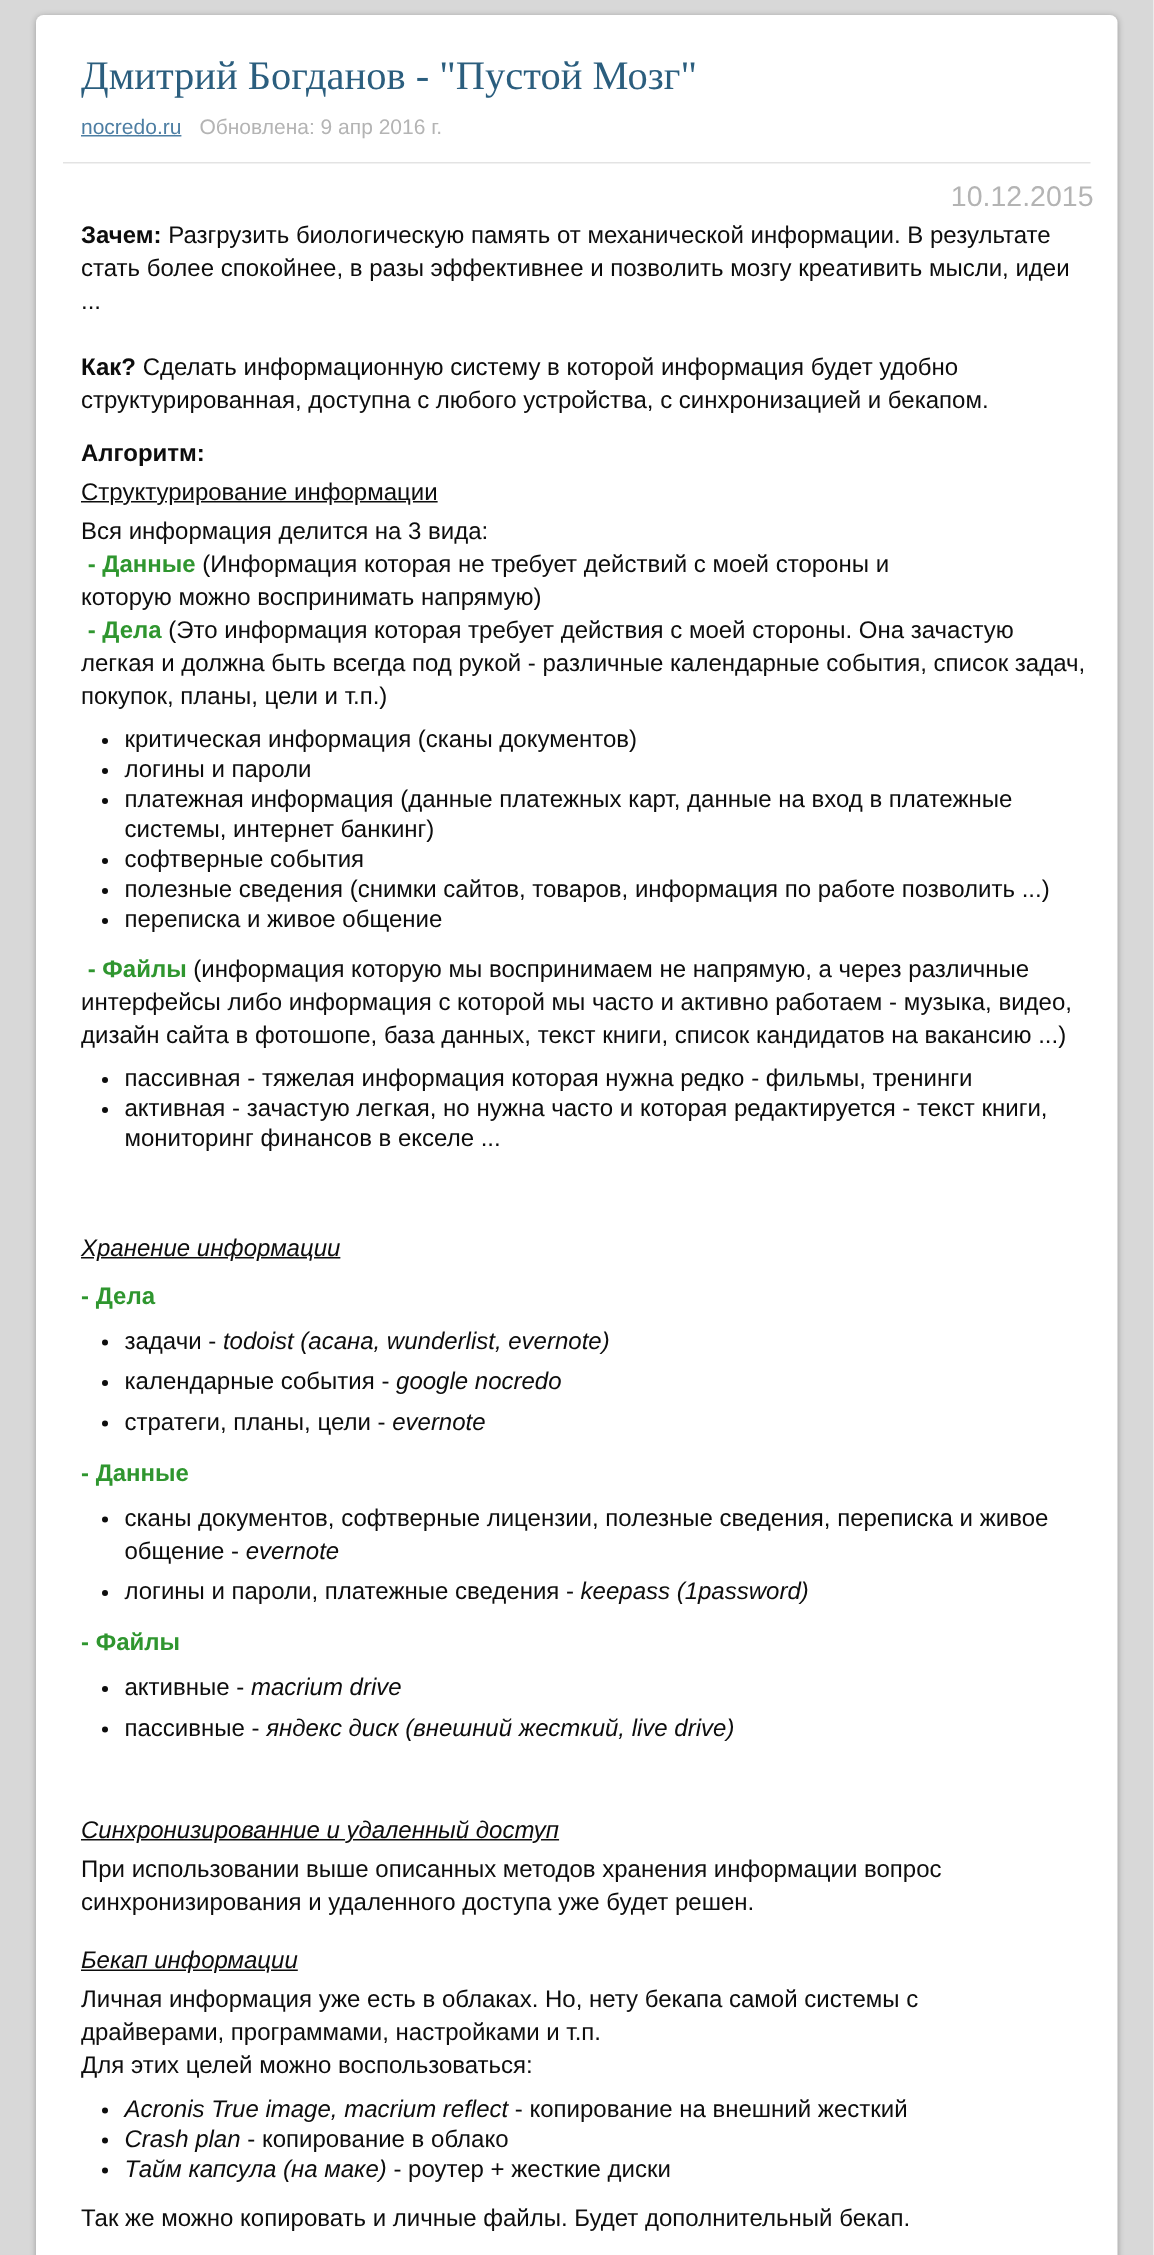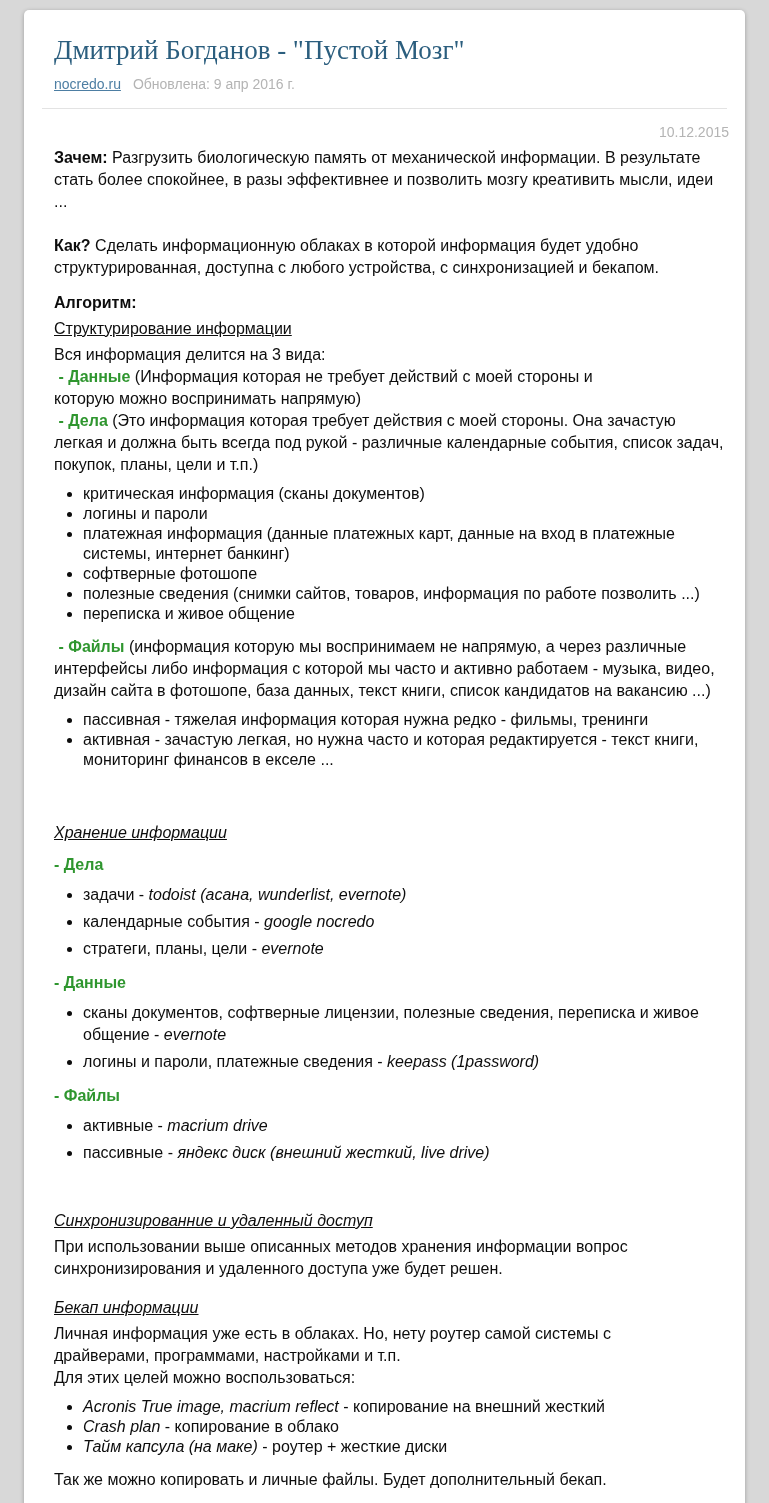--- a/index.html
+++ b/index.html
@@ -37,21 +37,21 @@
   .meta { color:#b4b4b4; }
   .divider { height:1px; background:#e3e3e3; margin:0 18px; }
   .content {
     padding:14px 16px 64px 30px;
     font-size:16px;
     line-height:22px;
     color:#0d0d0d;
   }
   .date {
     text-align:right;
-    font-size:14px;
+    font-size:19px;
     color:#b4b4b4;
     line-height:18px;
     margin:0 0 6px 0;
   }
   .p { margin:0; white-space:pre-wrap; }
   .gap    { height:22px; }
   .gap-sm { height:13px; }
   .gap-md { height:30px; }
   .gap-lg { height:36px; }
   .gap-xl { height:56px; }
@@ -85,40 +85,40 @@
 
     <div class="divider"></div>
 
     <div class="content">
       <div class="date">10.12.2015</div>
 
       <p class="p"><b>Зачем:</b><span> Разгрузить биологическую память от механической информации. В результате стать более спокойнее, в разы эффективнее и позволить мозгу креативить мысли, идеи ...</span></p>
 
       <div class="gap"></div>
 
-      <p class="p"><b>Как?</b><span> Сделать информационную облаках в которой информация будет удобно структурированная, доступна с любого устройства, с синхронизацией и бекапом.</span></p>
+      <p class="p"><b>Как?</b><span> Сделать информационную систему в которой информация будет удобно структурированная, доступна с любого устройства, с синхронизацией и бекапом.</span></p>
 
       <div class="gap-sm"></div>
 
       <p class="p"><b>Алгоритм:</b></p>
 
       <div class="center">Структурирование информации</div>
 
       <p class="p">Вся информация делится на 3 вида:</p>
 
       <p class="p"><span class="green"> - Данные</span><span> (Информация которая не требует действий с моей стороны и
 которую можно воспринимать напрямую)</span></p>
 
       <p class="p"><span class="green"> - Дела</span><span> (Это информация которая требует действия с моей стороны. Она зачастую легкая и должна быть всегда под рукой - различные календарные события, список задач, покупок, планы, цели и т.п.)</span></p>
 
       <ul class="tight">
         <li>критическая информация (сканы документов)</li>
         <li>логины и пароли</li>
         <li>платежная информация (данные платежных карт, данные на вход в платежные системы, интернет банкинг)</li>
-        <li>софтверные фотошопе</li>
+        <li>софтверные события</li>
         <li>полезные сведения (снимки сайтов, товаров, информация по работе позволить ...)</li>
         <li>переписка и живое общение</li>
       </ul>
 
       <p class="p"><span class="green"> - Файлы</span><span> (информация которую мы воспринимаем не напрямую, а через различные интерфейсы либо информация с которой мы часто и активно работаем - музыка, видео, дизайн сайта в фотошопе, база данных, текст книги, список кандидатов на вакансию ...)</span></p>
 
       <ul class="tight">
         <li>пассивная - тяжелая информация которая нужна редко - фильмы, тренинги</li>
         <li>активная - зачастую легкая, но нужна часто и которая редактируется - текст книги, мониторинг финансов в екселе ...</li>
       </ul>
@@ -147,21 +147,21 @@
       </ul>
 
       <div class="gap-md"></div>
 
       <div class="center it">Синхронизированние и удаленный доступ</div>
       <p class="p">При использовании выше описанных методов хранения информации вопрос синхронизирования и удаленного доступа уже будет решен.</p>
 
       <div class="gap-sm"></div>
 
       <div class="center it">Бекап информации</div>
-      <p class="p">Личная информация уже есть в облаках. Но, нету роутер самой системы с
+      <p class="p">Личная информация уже есть в облаках. Но, нету бекапа самой системы с
 драйверами, программами, настройками и т.п.
 Для этих целей можно воспользоваться:</p>
 
       <ul class="tight">
         <li><em>Acronis True image, macrium reflect</em><span> - копирование на внешний жесткий</span></li>
         <li><em>Crash plan</em><span> - копирование в облако</span></li>
         <li><em>Тайм капсула (на маке)</em><span> - роутер + жесткие диски</span></li>
       </ul>
 
       <p class="p">Так же можно копировать и личные файлы. Будет дополнительный бекап.</p>

